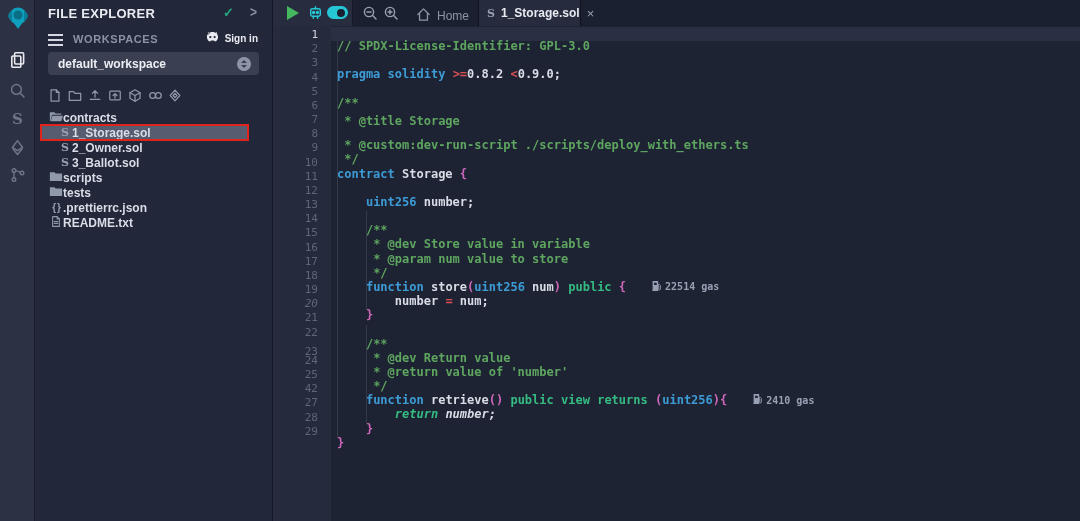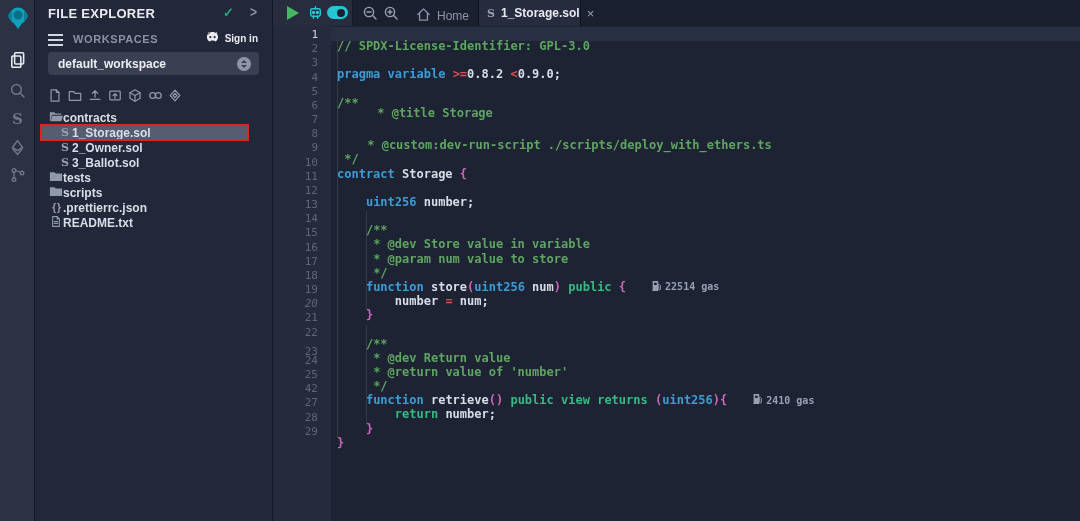--- a/index.html
+++ b/index.html
@@ -204,29 +204,29 @@
       <div class="tree-row" style="padding-left: 23px;">
         <span class="t-icon sol-glyph">S</span>
         <span>3_Ballot.sol</span>
       </div>
       <div class="tree-row" style="padding-left: 14px;">
         <span class="t-icon">
           <span><svg width="14" height="13" viewBox="0 0 16 14" fill="currentColor">
               <path d="M1 2h5.2l1.5 1.6H15V12H1z"></path>
             </svg></span>
         </span>
-        <span>tests</span>
+        <span>scripts</span>
       </div>
       <div class="tree-row" style="padding-left: 14px;">
         <span class="t-icon">
           <span><svg width="14" height="13" viewBox="0 0 16 14" fill="currentColor">
               <path d="M1 2h5.2l1.5 1.6H15V12H1z"></path>
             </svg></span>
         </span>
-        <span>scripts</span>
+        <span>tests</span>
       </div>
       <div class="tree-row" style="padding-left: 14px;">
         <span class="t-icon json-glyph">{ }</span>
         <span>.prettierrc.json</span>
       </div>
       <div class="tree-row" style="padding-left: 14px;">
         <span class="t-icon">
           <span><svg width="12" height="13" viewBox="0 0 16 16" fill="none" stroke="currentColor" stroke-width="1.4" stroke-linecap="round" stroke-linejoin="round">
               <path d="M3.5 1.5h6l3 3v10h-9z"></path>
               <path d="M9.5 1.5v3h3M5.5 8h5M5.5 10.5h5"></path>
@@ -299,25 +299,25 @@
       <div class="ln" style="top: 319px;">23</div>
       <div class="ln" style="top: 327.91px;">24</div>
       <div class="ln" style="top: 342.08px;">25</div>
       <div class="ln" style="top: 356.25px;">42</div>
       <div class="ln" style="top: 370.42px;">27</div>
       <div class="ln" style="top: 384.59px;">28</div>
       <div class="ln" style="top: 398.76px;">29</div>
     </div>
 <div class="code-line" style="top: 1px;"><span class="tok-c">// SPDX-License-Identifier: GPL-3.0</span></div>
     <div class="code-line" style="top: 15.17px;"></div>
-    <div class="code-line" style="top: 29.34px;"><span class="tok-k">pragma</span><span class="tok-t"> </span><span class="tok-k">variable</span><span class="tok-t"> </span><span class="tok-o">&gt;=</span><span class="tok-t">0.8.2 </span><span class="tok-o">&lt;</span><span class="tok-t">0.9.0;</span></div>
+    <div class="code-line" style="top: 29.34px;"><span class="tok-k">pragma</span><span class="tok-t"> </span><span class="tok-k">solidity</span><span class="tok-t"> </span><span class="tok-o">&gt;=</span><span class="tok-t">0.8.2 </span><span class="tok-o">&lt;</span><span class="tok-t">0.9.0;</span></div>
     <div class="code-line" style="top: 43.51px;"></div>
     <div class="code-line" style="top: 57.68px;"><span class="tok-c">/**</span></div>
-    <div class="code-line" style="top: 68px; padding-left: 33px;"><span class="tok-c"> * @title Storage</span></div>
-    <div class="code-line" style="top: 100.19px; padding-left: 23px;"><span class="tok-c"> * @custom:dev-run-script ./scripts/deploy_with_ethers.ts</span></div>
+    <div class="code-line" style="top: 76px;"><span class="tok-c"> * @title Storage</span></div>
+    <div class="code-line" style="top: 100.19px;"><span class="tok-c"> * @custom:dev-run-script ./scripts/deploy_with_ethers.ts</span></div>
     <div class="code-line" style="top: 114.36px;"><span class="tok-c"> */</span></div>
     <div class="code-line" style="top: 128.53px;"><span class="tok-k">contract</span><span class="tok-t"> Storage </span><span class="tok-p">{</span></div>
     <div class="code-line" style="top: 142.7px;"></div>
     <div class="code-line" style="top: 156.87px;"><span class="tok-t">    </span><span class="tok-k">uint256</span><span class="tok-t"> number;</span></div>
     <div class="code-line" style="top: 171.04px;"></div>
     <div class="code-line" style="top: 185.21px;"><span class="tok-t">    </span><span class="tok-c">/**</span></div>
     <div class="code-line" style="top: 213.55px;"><span class="tok-t">    </span><span class="tok-c"> * @param num value to store</span></div>
     <div class="code-line" style="top: 199.38px;"><span class="tok-t">    </span><span class="tok-c"> * @dev Store value in variable</span></div>
     <div class="code-line" style="top: 227.72px;"><span class="tok-t">    </span><span class="tok-c"> */</span></div>
     <div class="code-line" style="top: 241.89px;"><span class="tok-t">    </span><span class="tok-k">function</span><span class="tok-t"> store</span><span class="tok-p">(</span><span class="tok-k">uint256</span><span class="tok-t"> num</span><span class="tok-p">)</span><span class="tok-t"> </span><span class="tok-g">public</span><span class="tok-t"> </span><span class="tok-p">{</span><span class="gas-chip"><span><svg width="9" height="10" viewBox="0 0 16 18" fill="currentColor">
@@ -334,19 +334,19 @@
     <div class="code-line" style="top: 312.74px;"><span class="tok-t">    </span><span class="tok-c"> * @dev Return value</span></div>
     <div class="code-line" style="top: 326.91px;"><span class="tok-t">    </span><span class="tok-c"> * @return value of 'number'</span></div>
     <div class="code-line" style="top: 341.08px;"><span class="tok-t">    </span><span class="tok-c"> */</span></div>
     <div class="code-line" style="top: 355.25px;"><span class="tok-t">    </span><span class="tok-k">function</span><span class="tok-t"> retrieve</span><span class="tok-p">()</span><span class="tok-t"> </span><span class="tok-g">public</span><span class="tok-t"> </span><span class="tok-g">view</span><span class="tok-t"> </span><span class="tok-g">returns</span><span class="tok-t"> </span><span class="tok-p">(</span><span class="tok-k">uint256</span><span class="tok-p">)</span><span class="tok-p">{</span><span class="gas-chip"><span><svg width="9" height="10" viewBox="0 0 16 18" fill="currentColor">
             <path d="M2 1h8v16H2zM4 3h4v4H4z" fill-rule="evenodd"></path>
             <path d="M2 1h8v16H2z" fill="none" stroke="currentColor" stroke-width="2"></path>
             <rect x="4" y="3.5" width="4" height="3.5" fill="#1e2333"></rect>
             <path d="M11 6h2l2 2v6.5a1.5 1.5 0 0 1-3 0V9h-1z" fill="none" stroke="currentColor" stroke-width="1.6"></path>
             <path d="M1 17h10" stroke="currentColor" stroke-width="2"></path>
           </svg></span><span>2410 gas</span></span></div>
-    <div class="code-line" style="top: 369.42px;"><span class="tok-t">        </span><span class="tok-g">return</span><span class="tok-t"> number;</span></div>
+    <div class="code-line" style="top: 369.42px; font-style: italic;"><span class="tok-t">        </span><span class="tok-g">return</span><span class="tok-t"> number;</span></div>
     <div class="code-line" style="top: 383.59px;"><span class="tok-t">    </span><span class="tok-p">}</span></div>
     <div class="code-line" style="top: 397.76px;"><span class="tok-p">}</span></div>
     <div class="indent-guide" style="left: 63.5px; top: 15.17px; height: 396.76px;"></div>
     <div class="indent-guide" style="left: 92.5px; top: 185.21px; height: 99.19px;"></div>
     <div class="indent-guide" style="left: 92.5px; top: 298.57px; height: 99.19px;"></div>
   </div>
 
 </body></html>

